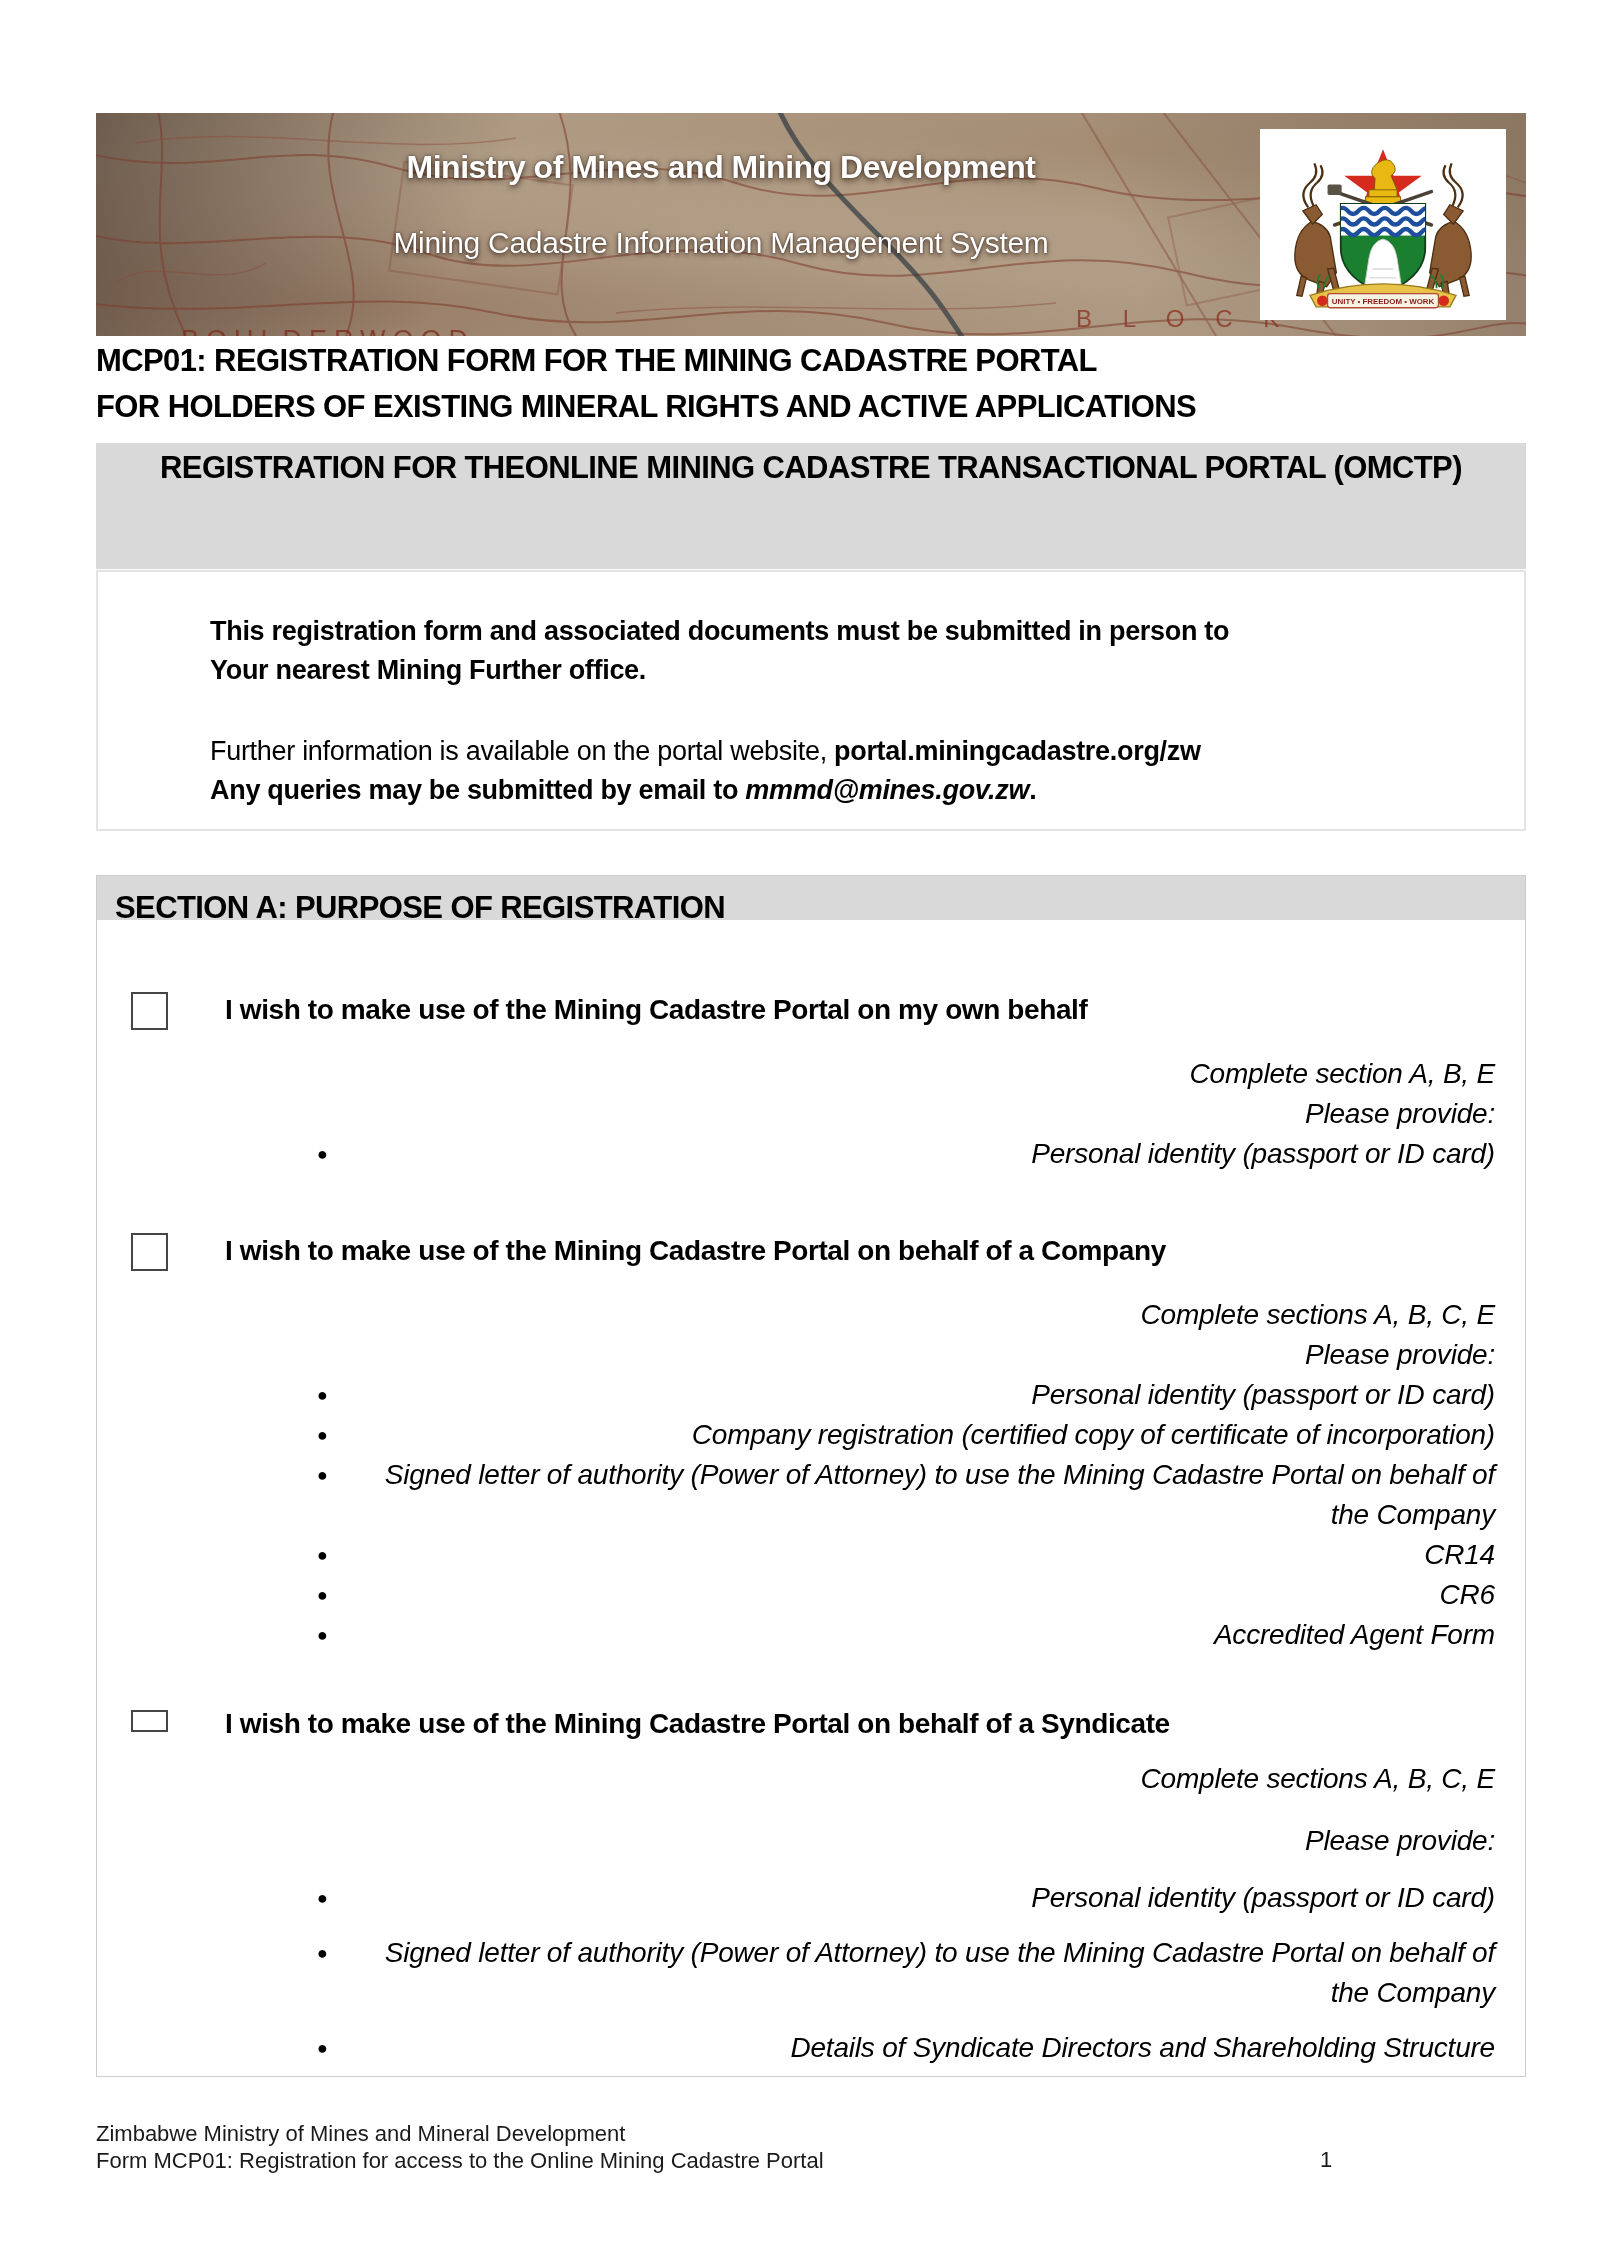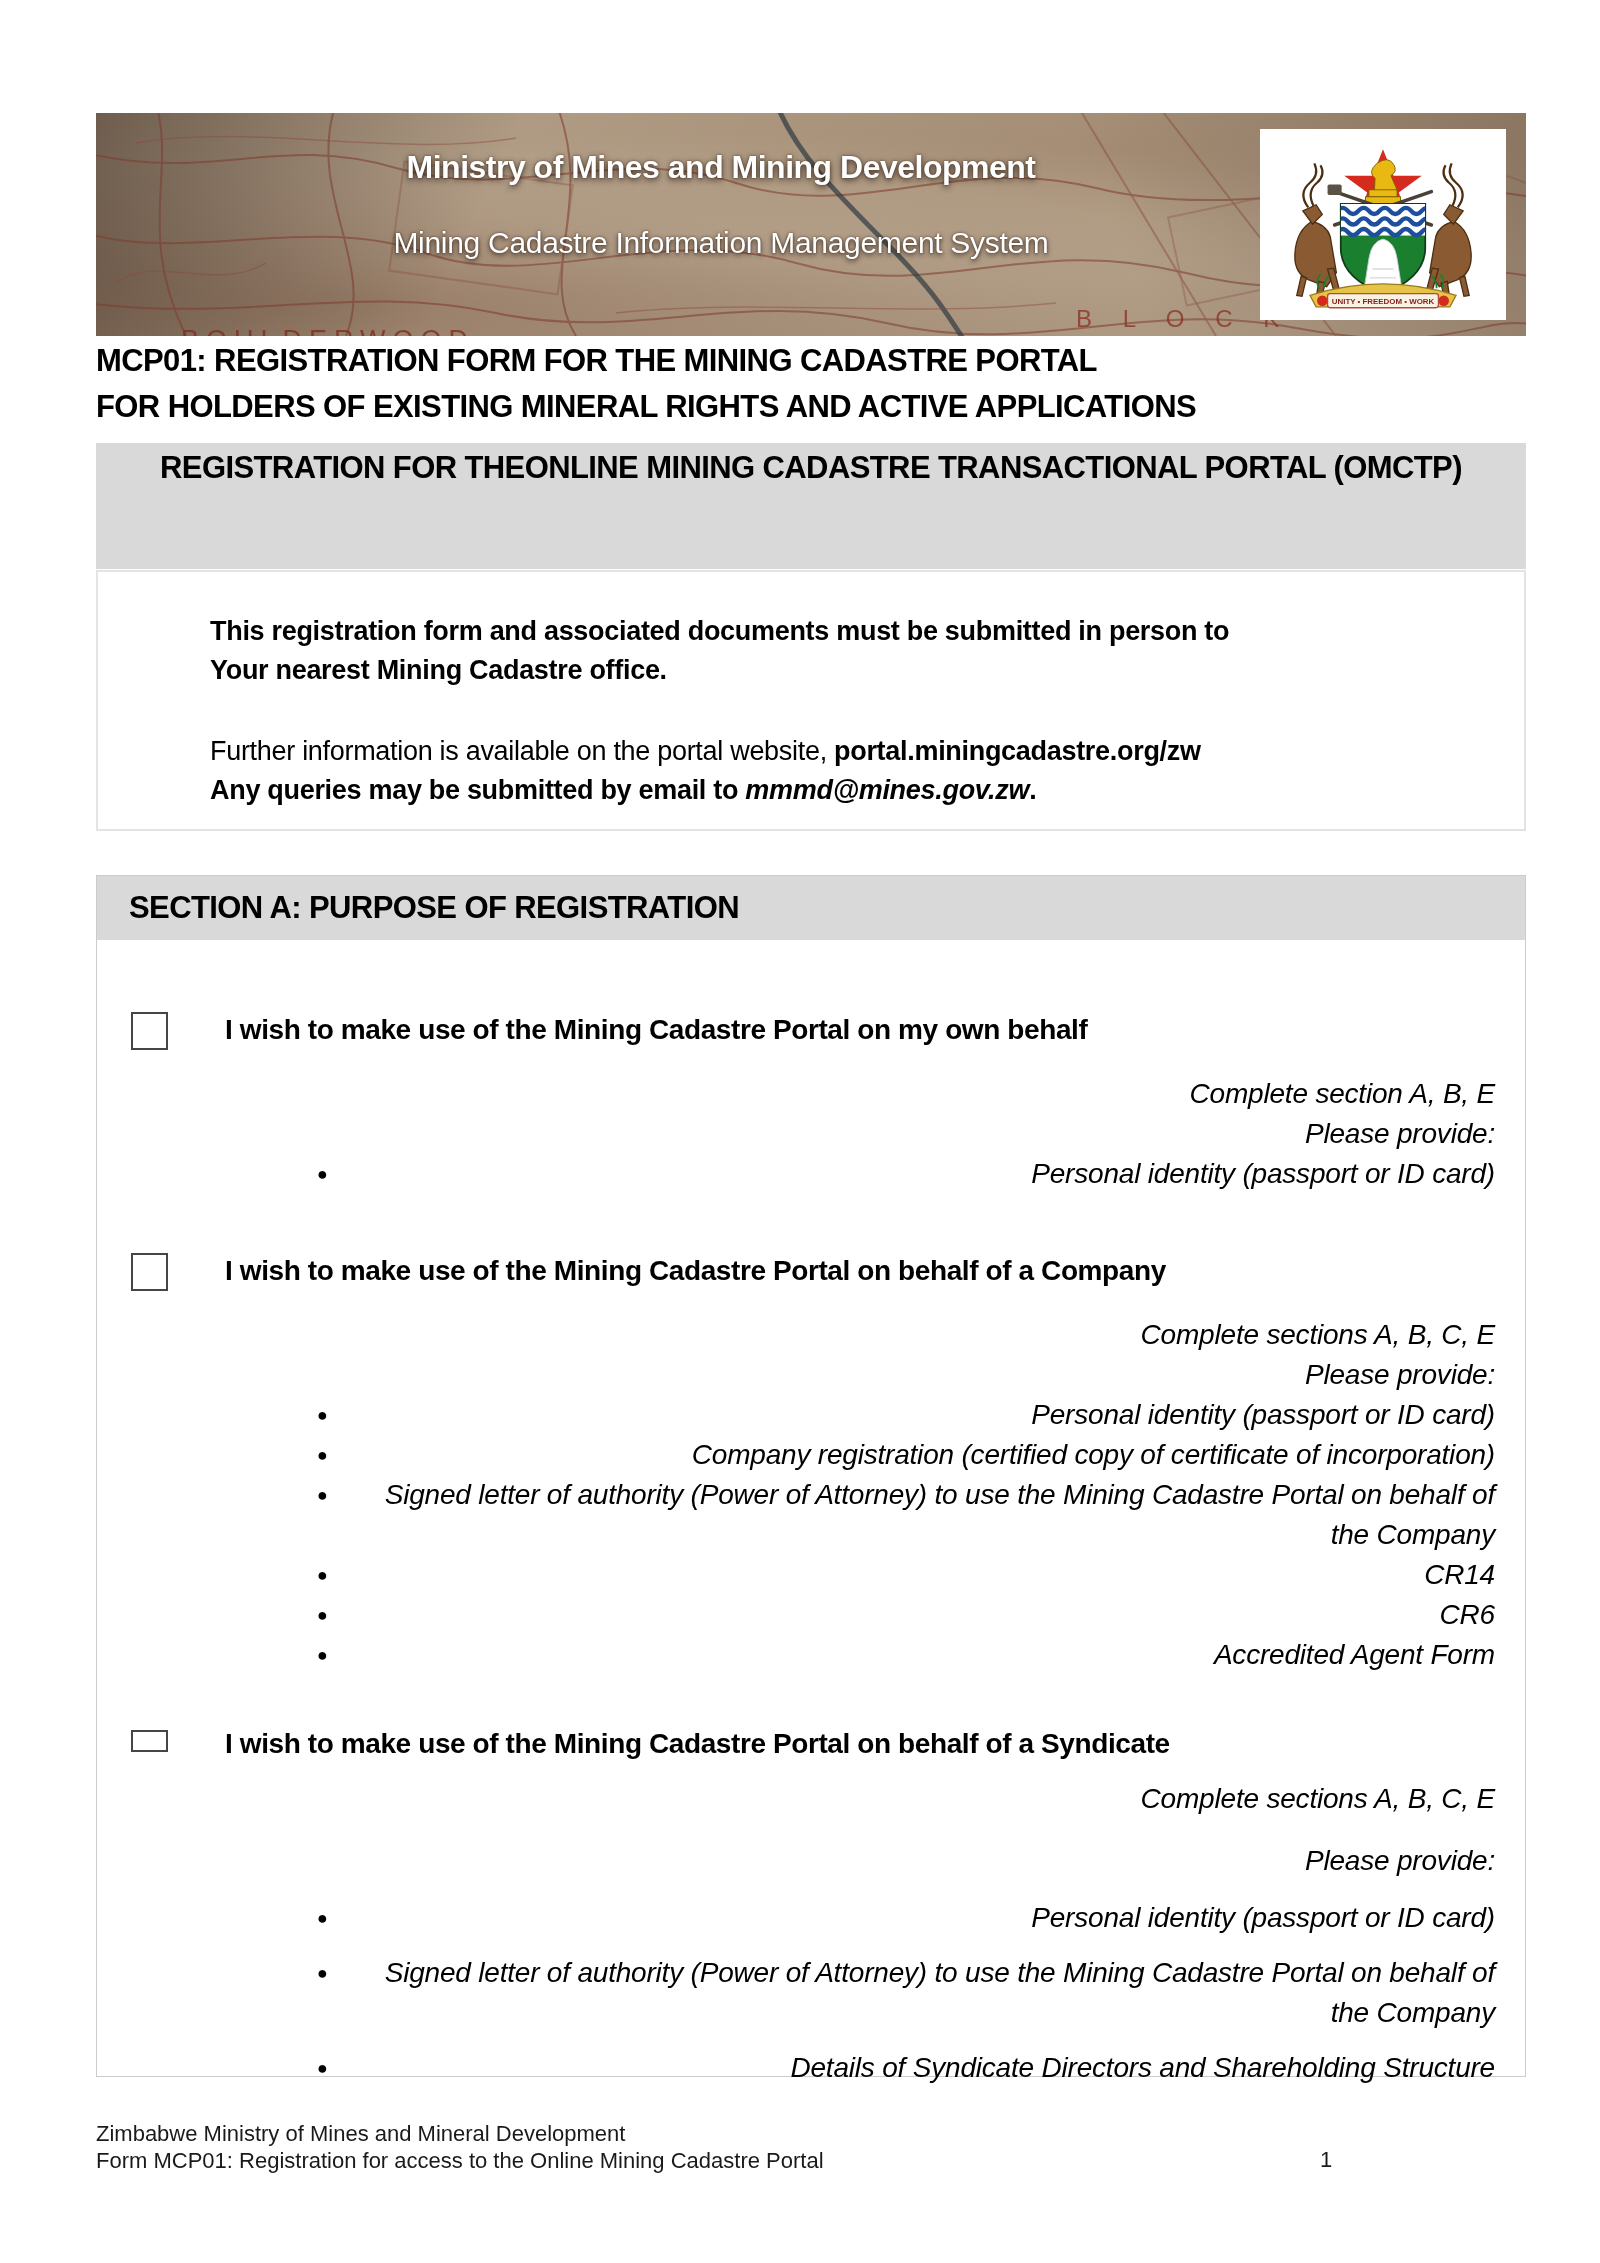--- a/index.html
+++ b/index.html
@@ -77,23 +77,23 @@
   .info-spacer { height: 42px; }
 
   
   .section {
     position: absolute; left: 96px; top: 875px;
     width: 1430px; height: 1202px;
     border: 1px solid #cccccc;
     background: #fff;
   }
   .section-header {
-    height: 64px; background: #d9d9d9;
+    height: 44px; background: #d9d9d9;
     font-size: 31px; font-weight: bold; line-height: 64px;
-    padding-left: 32px; letter-spacing: -0.6px;
+    padding-left: 18px; letter-spacing: -0.6px;
   }
   .section-body { padding: 70px 30px 0 34px; text-align: right; }
 
   .option-head { display: flex; align-items: flex-start; }
   .checkbox {
     width: 37px; height: 38px; flex: none;
     border: 2px solid #454545; background: #fff;
     margin-right: 57px; margin-top: 2px;
     cursor: pointer;
   }
@@ -234,21 +234,21 @@
     <div>FOR HOLDERS OF EXISTING MINERAL RIGHTS AND ACTIVE APPLICATIONS</div>
   </div>
 
   <div class="gray-title">
     <div>REGISTRATION FOR THE</div>
     <div>ONLINE MINING CADASTRE TRANSACTIONAL PORTAL (OMCTP)</div>
   </div>
 
   <div class="info-box">
     <div class="b">This registration form and associated documents must be submitted in person to</div>
-    <div class="b">Your nearest Mining Cadastre office.</div>
+    <div class="b">Your nearest Mining Further office.</div>
     <div class="info-spacer"></div>
     <div><span>Further information is available on the portal website, </span><span class="b">portal.miningcadastre.org/zw</span></div>
     <div class="b"><span>Any queries may be submitted by email to </span><span class="bi">mmmd@mines.gov.zw</span><span>.</span></div>
   </div>
 
   <div class="section">
     <div class="section-header">SECTION A: PURPOSE OF REGISTRATION</div>
     <div class="section-body">
 
       <div class="option">

